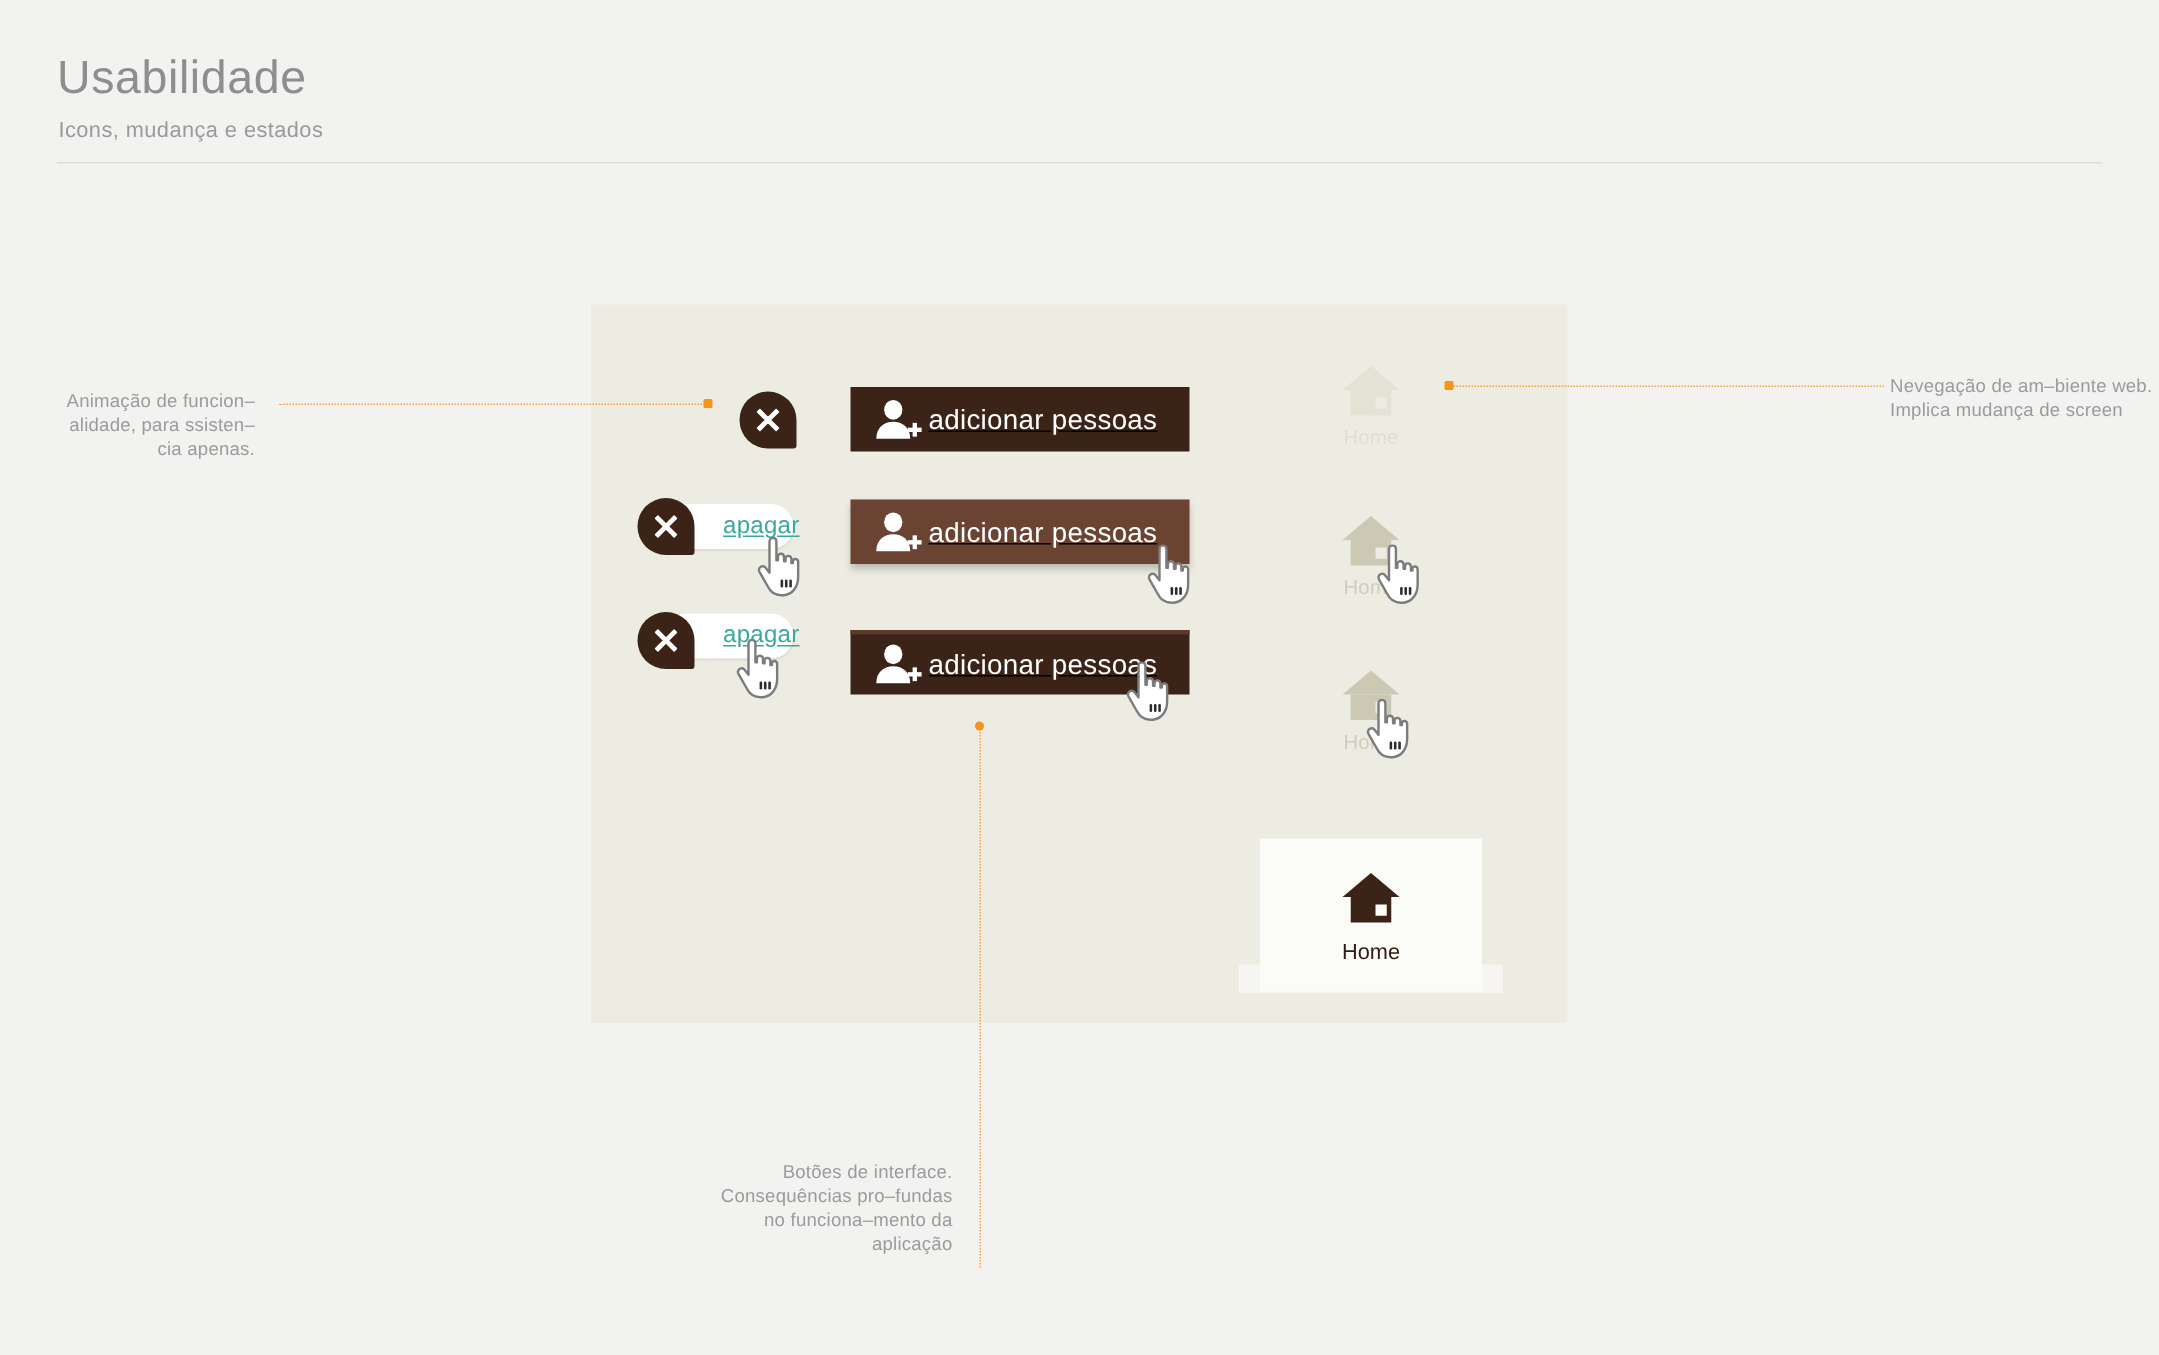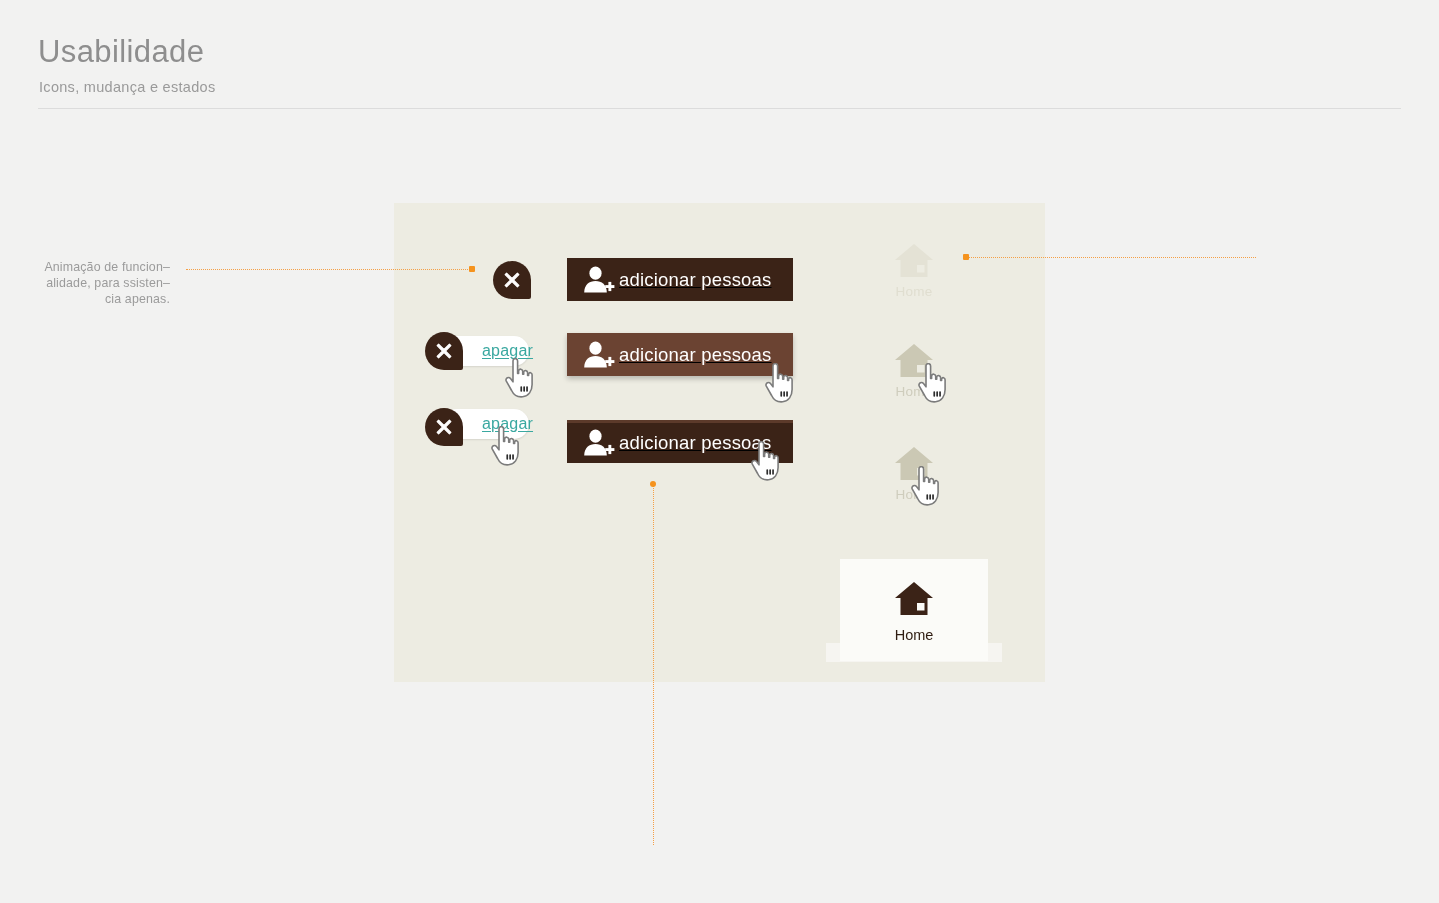--- a/index.html
+++ b/index.html
@@ -208,20 +208,22 @@
   <div class="stage"></div>
 
   <div class="leader-h leader-left"></div>
   <div class="dot dot-left"></div>
   <div class="leader-h leader-right"></div>
   <div class="dot dot-right"></div>
   <div class="leader-v leader-down"></div>
   <div class="dot dot-down"></div>
 
   <div class="note note-left">Animação de funcion–alidade, para ssisten–cia apenas.</div>
+  <div class="note note-right">Nevegação de am–biente web. Implica mudança de screen</div>
+  <div class="note note-bottom">Botões de interface. Consequências pro–fundas no funciona–mento da aplicação</div>
 
   <div class="xpin" style="left:493px; top:261px;">
     <svg viewBox="0 0 20 20">
       <path d="M4.6 3.1 L10 8.5 L15.4 3.1 L16.9 4.6 L11.5 10 L16.9 15.4 L15.4 16.9 L10 11.5 L4.6 16.9 L3.1 15.4 L8.5 10 L3.1 4.6 Z" fill="#ffffff" stroke="#ffffff" stroke-width="1.1" stroke-linejoin="round"></path>
     </svg>
   </div>
 
   <div class="pill" style="left:442px; top:336px; width:87px;">
     <span class="pill-label">apagar</span>
   </div>

